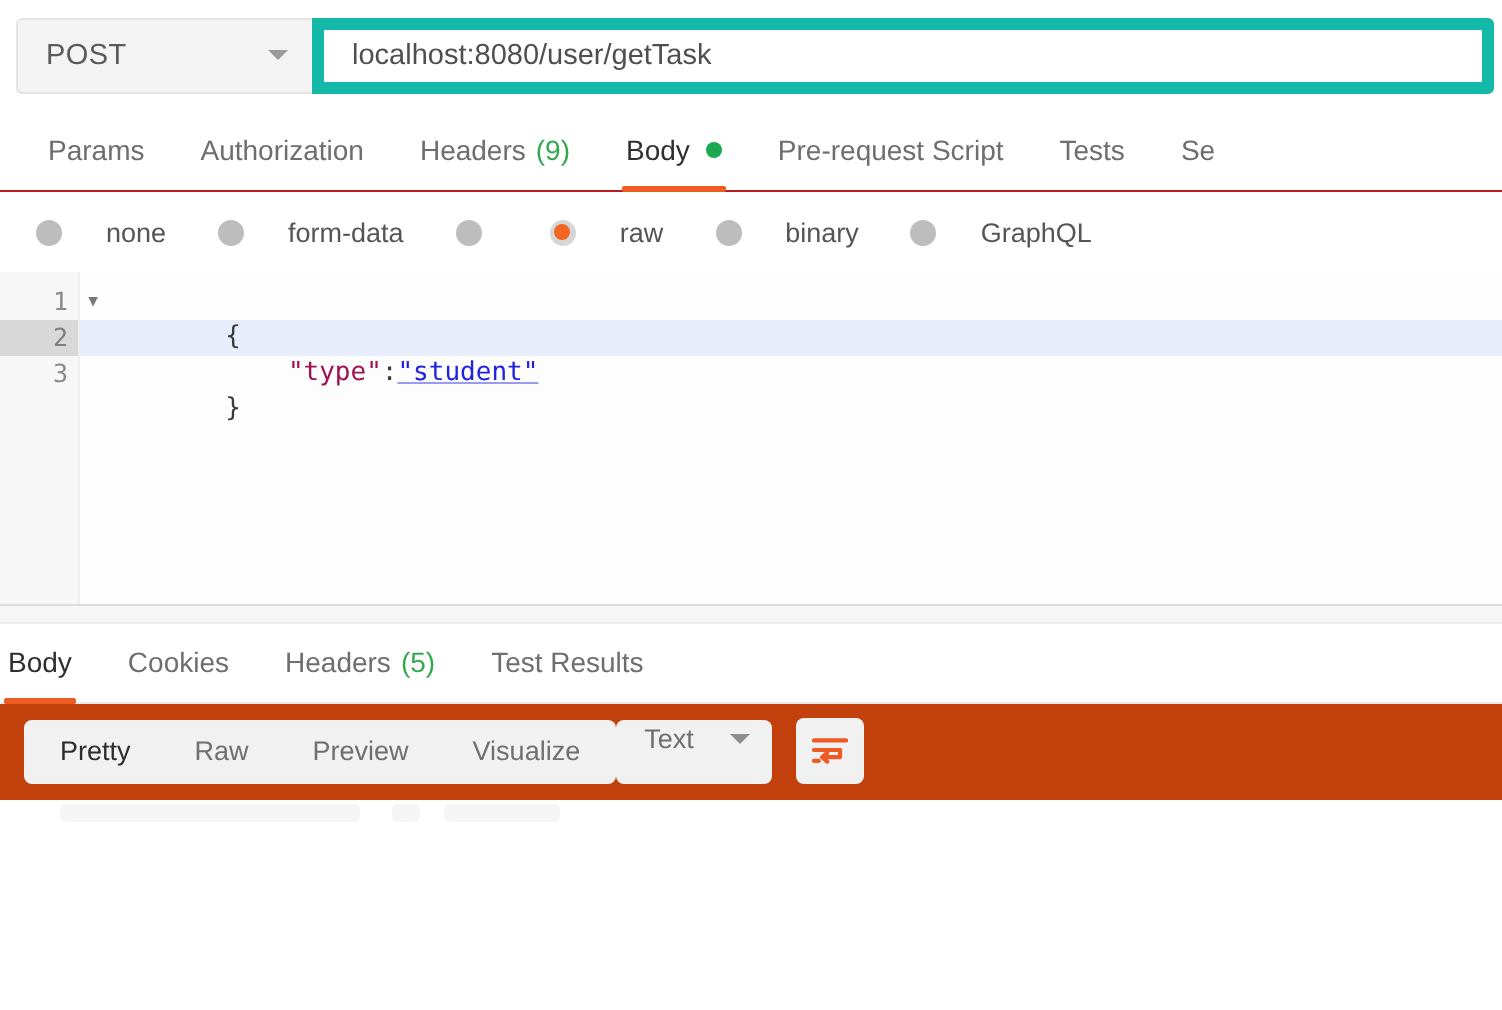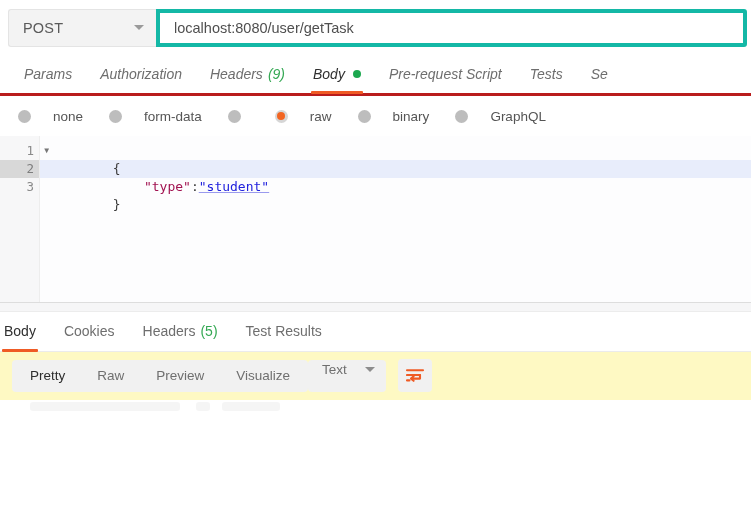--- a/index.html
+++ b/index.html
@@ -57,43 +57,42 @@
     width: 0; height: 0;
     border-left: 5px solid transparent;
     border-right: 5px solid transparent;
     border-top: 5px solid #9a9a9a;
   }
   .url-input {
     flex: 1;
     height: 38px;
     box-sizing: border-box;
     background: #ffffff;
-    border: 4px solid #14b8a6;
+    border: 6px solid #14b8a6;
     border-radius: 0 3px 3px 0;
     display: flex;
     align-items: center;
     padding: 0 14px;
     font-size: 14.5px;
     color: #4f4f4f;
     cursor: text;
     overflow: hidden;
     white-space: nowrap;
   }
 
   
   .req-tabs {
     height: 41px;
     flex: 0 0 41px;
     display: flex;
     align-items: stretch;
     padding-left: 10px;
     box-sizing: border-box;
-    border-bottom: 3px solid #b91c1c;
-    background: #ffffff;
-    font-style: italic;
+    border-bottom: 1px solid #b91c1c;
+    background: #ffffff;
   }
   .tab {
     display: flex;
     align-items: center;
     padding: 0 14px;
     font-size: 14px;
     color: #6e6e6e;
     cursor: pointer;
     position: relative;
     white-space: nowrap;
@@ -254,21 +253,21 @@
   .res-tabs .tab.active::after { left: 2px; right: 12px; }
 
   
   .res-toolbar {
     flex: 0 0 48px;
     height: 48px;
     display: flex;
     align-items: center;
     padding: 0 12px;
     box-sizing: border-box;
-    background: #fef9c3;
+    background: #c2410c;
   }
   .seg-group {
     display: flex;
     align-items: center;
     background: #f1f1f1;
     border-radius: 4px;
     height: 32px;
     padding: 0 2px;
   }
   .seg {

